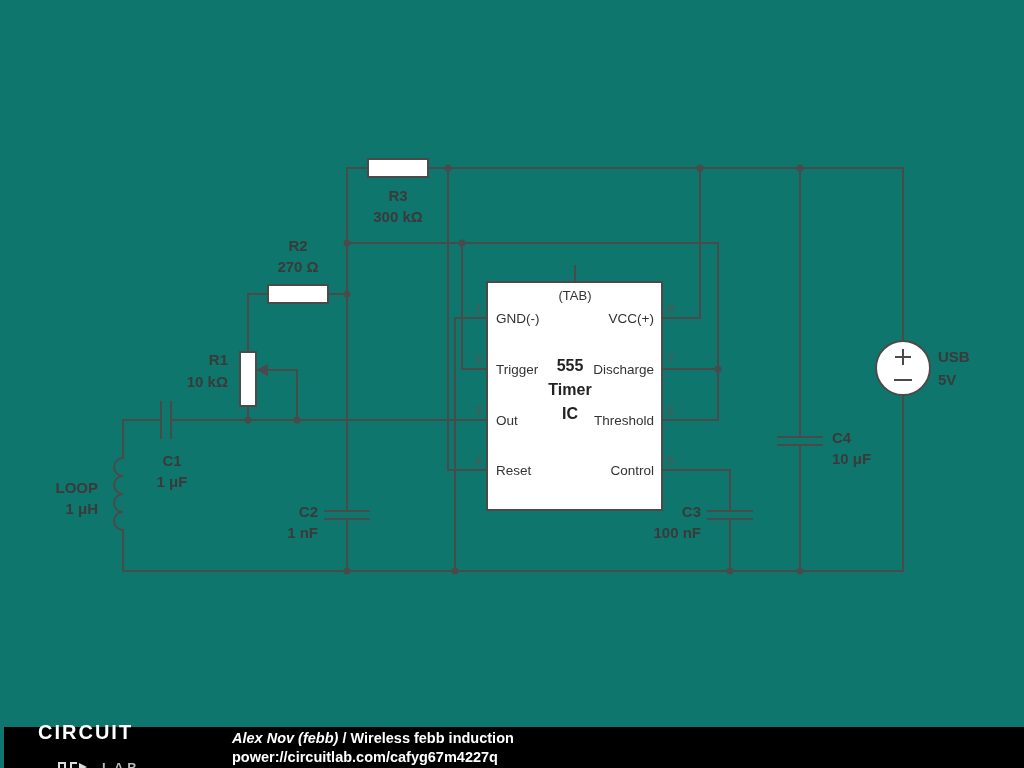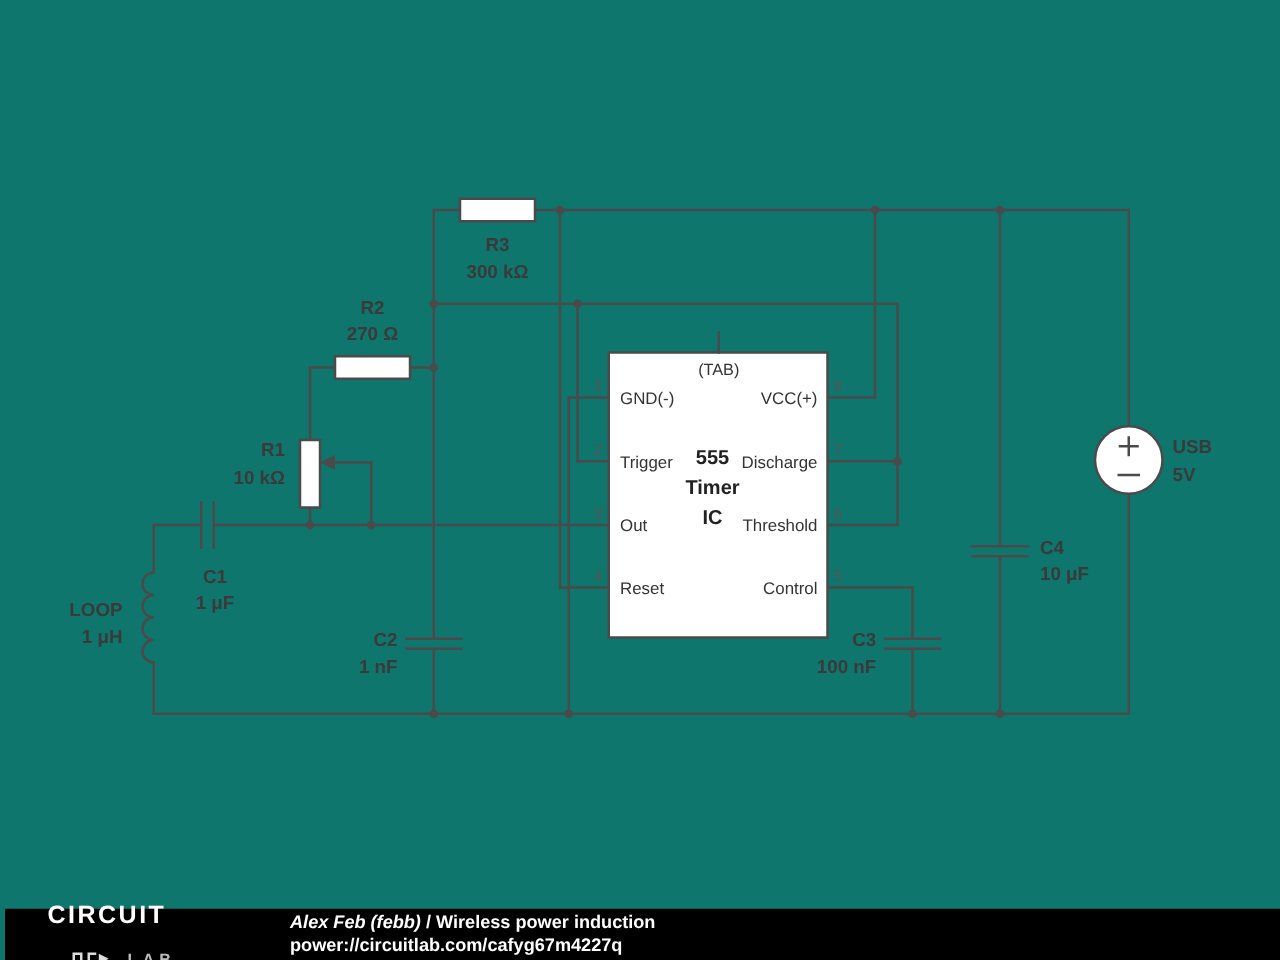--- a/index.html
+++ b/index.html
@@ -199,21 +199,21 @@
       <div class="logo-bottom">
         <svg width="44" height="14" viewBox="0 0 44 14">
           <polyline points="1,11 7,11 7,3 13,3 13,11 19,11 19,3 25,3" fill="none" stroke="#ddd" stroke-width="2"></polyline>
           <polygon points="27,3 35,7 27,11" fill="#ddd"></polygon>
         </svg>
         <span class="logo-lab">LAB</span>
       </div>
     </div>
     <div class="meta">
       <div class="meta-line1">
-        <span class="meta-author">Alex Feb (febb)</span>
+        <span class="meta-author">Alex Nov (febb)</span>
         <span>/</span>
-        <span>Wireless power induction</span>
+        <span>Wireless febb induction</span>
       </div>
       <div class="meta-line2">power://circuitlab.com/cafyg67m4227q</div>
     </div>
   </div>
 
 </div>
 
 </body></html>

